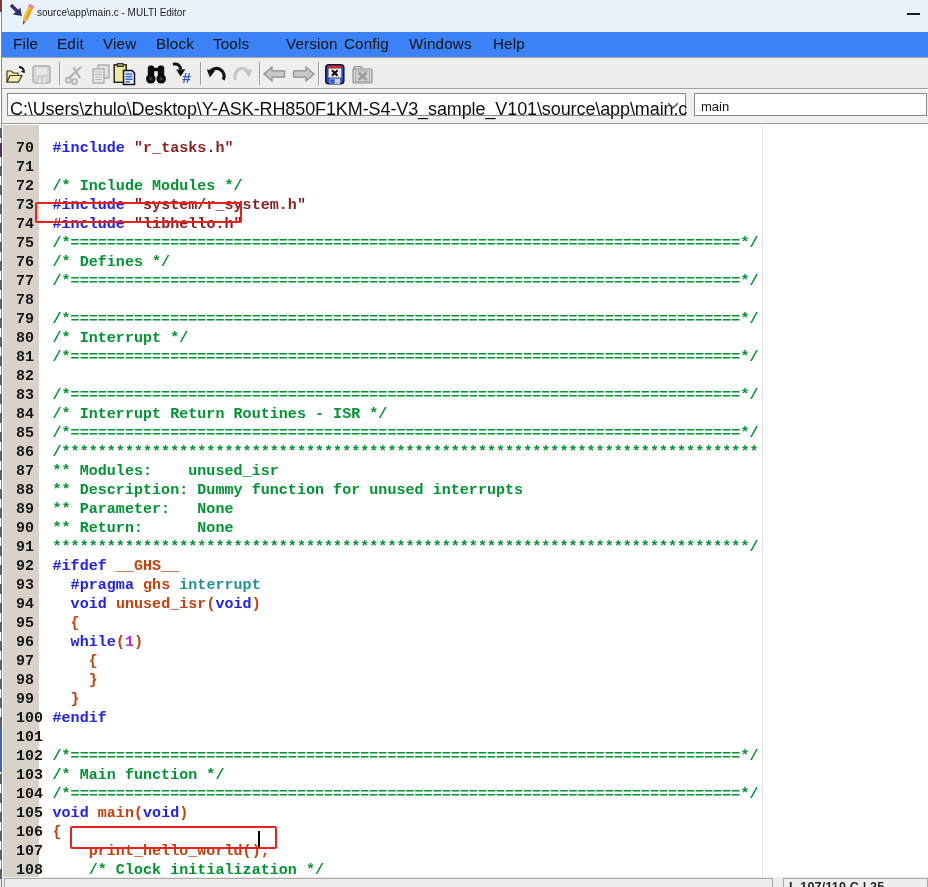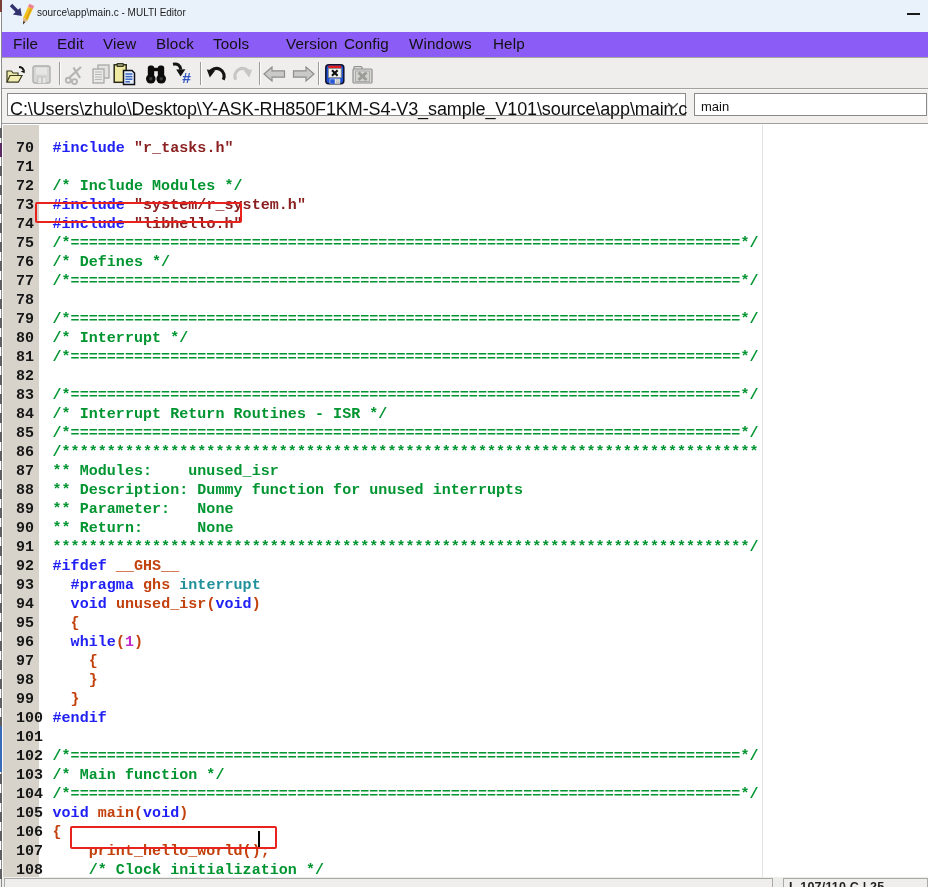--- a/index.html
+++ b/index.html
@@ -1,20 +1,20 @@
 <!DOCTYPE html>
 <html><head><meta charset="utf-8"><style>
 html,body{margin:0;padding:0}
 body{width:928px;height:887px;position:relative;overflow:hidden;background:#fff;
  font-family:"Liberation Sans",sans-serif}
 .abs{position:absolute}
 #titlebar{left:2px;top:0;width:926px;height:32px;background:#e9f2fa}
 #titletext{left:37px;top:7px;font-size:10px;color:#1c1c1c}
 #minbtn{left:907px;top:13px;width:13px;height:2px;background:#1a1a1a}
-#menubar{left:2px;top:32px;width:926px;height:25px;background:#8b5cf6}
+#menubar{left:2px;top:32px;width:926px;height:25px;background:#3b82f6}
 #menubar span{position:absolute;top:3px;font-size:15.2px;letter-spacing:.15px;color:#121212}
 #toolbar{left:2px;top:57px;width:926px;height:32px;background:#efeeed;
  border-top:1px solid #a7a7a4;border-bottom:1px solid #a2a2a0;box-sizing:border-box}
 .tsep{top:62px;width:1px;height:23px;background:#9b9b98;border-right:1px solid #fdfdfc}
 #addrband{left:2px;top:89px;width:926px;height:34px;background:#f1f0ef;border-top:1px solid #f6f6f5}
 #combo{left:7px;top:93px;width:679px;height:23px;background:#fff;border:1px solid #8a8a8a;box-sizing:border-box}
 #combotext{left:10px;top:98.5px;font-size:18px;color:#101010;letter-spacing:-.1px;white-space:pre}
 #searchbox{left:694px;top:93px;width:233px;height:23px;background:#fff;border:1px solid #8a8a8a;box-sizing:border-box}
 #searchtext{left:701px;top:98.5px;font-size:13px;color:#101010}
 #editor{left:2px;top:123px;width:926px;height:754px;background:#fff;border-top:1px solid #9e9e9e;overflow:hidden}

